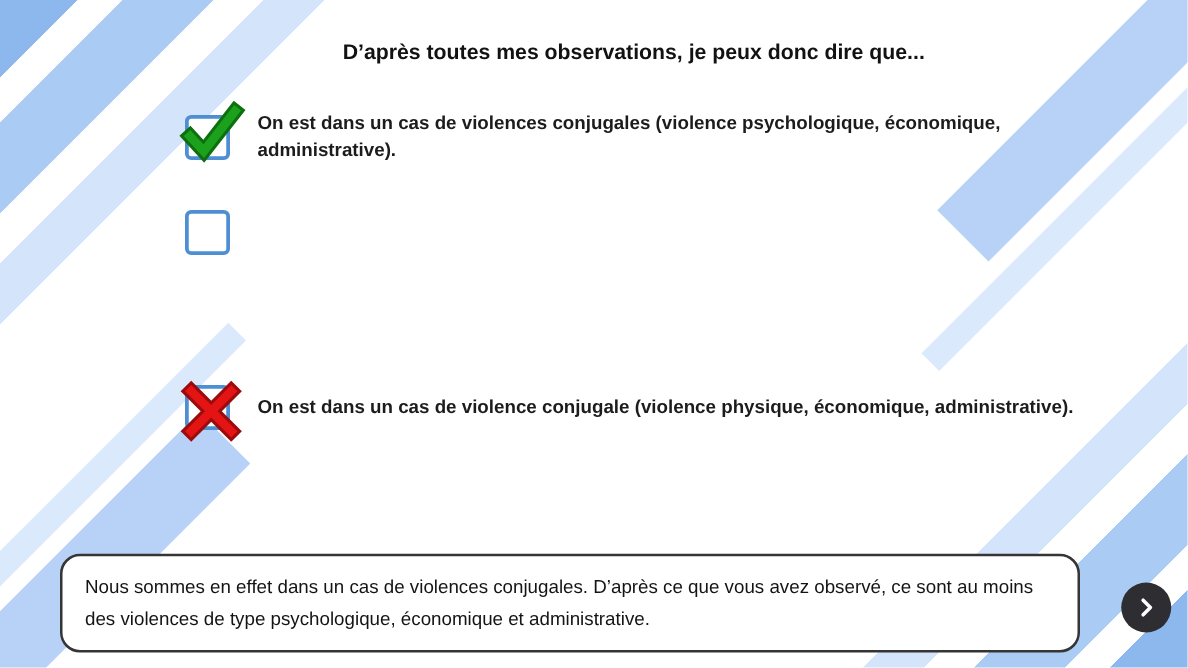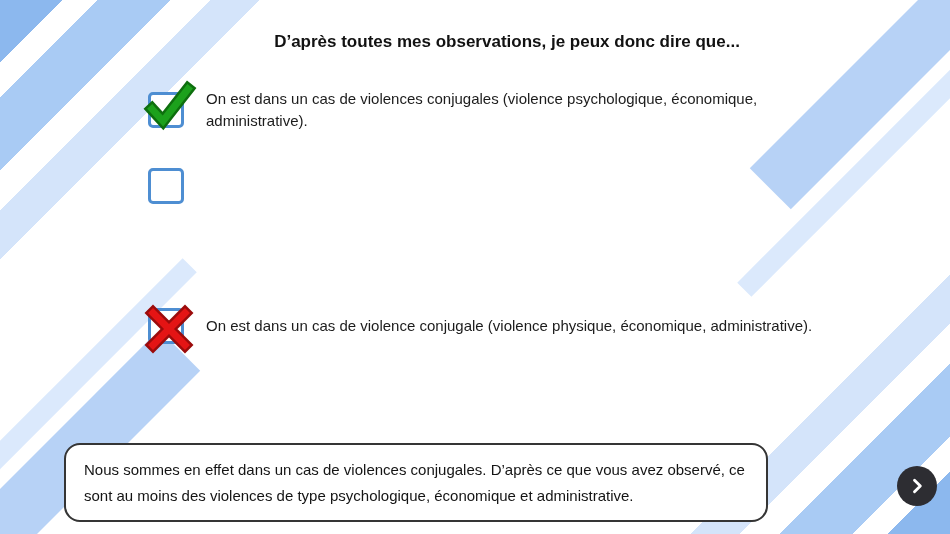--- a/index.html
+++ b/index.html
@@ -43,25 +43,25 @@
     width:36px; height:36px; background:#ffffff;
     border:3px solid #4e8ed2; border-radius:5px;
   }
   .mark{ position:absolute; display:none; overflow:visible; }
   .mark-check{ left:-5px; top:-11px; width:46px; height:44px; }
   .mark-cross{ left:-3px; top:-2px;  width:42px; height:40px; }
   .state-check .mark-check{ display:block; }
   .state-cross .mark-cross{ display:block; }
 
   .option-label{
-    width:655px; font-size:15px; font-weight:400; line-height:1.45; color:#1c1c1c;
+    width:655px; font-size:15px; font-weight:700; line-height:1.45; color:#1c1c1c;
   }
 
   .feedback-box{
-    position:absolute; left:64px; top:443px; width:704px; height:79px;
+    position:absolute; left:48px; top:443px; width:816px; height:79px;
     background:#ffffff; border:2px solid #353535; border-radius:16px;
     padding:26px 18px; display:flex; align-items:center;
   }
   .feedback-text{ font-size:15px; line-height:1.7; color:#141414; }
 
   .next-button{
     position:absolute; left:897px; top:466px; width:40px; height:40px;
     border-radius:50%; background:#2d2d32; border:none; cursor:pointer;
     display:flex; align-items:center; justify-content:center;
   }

